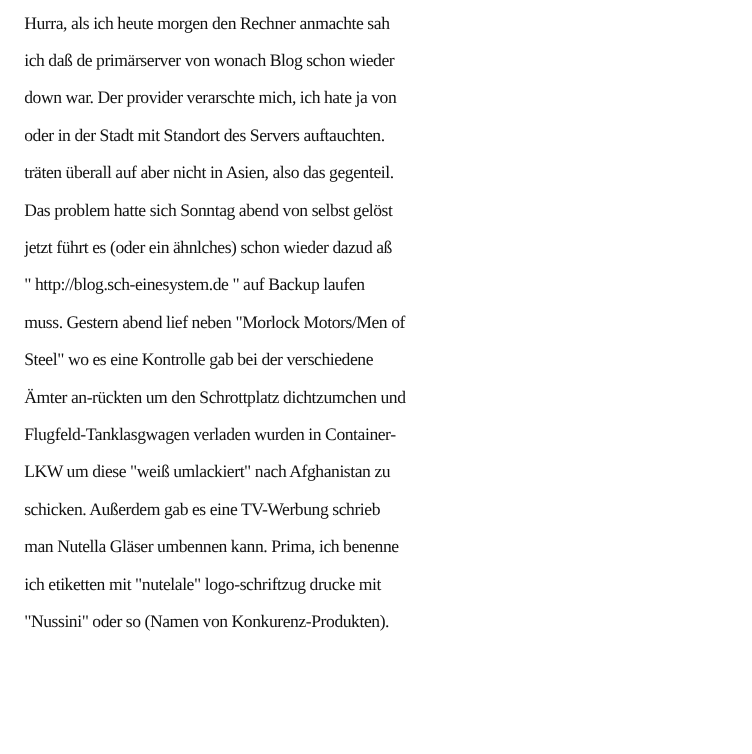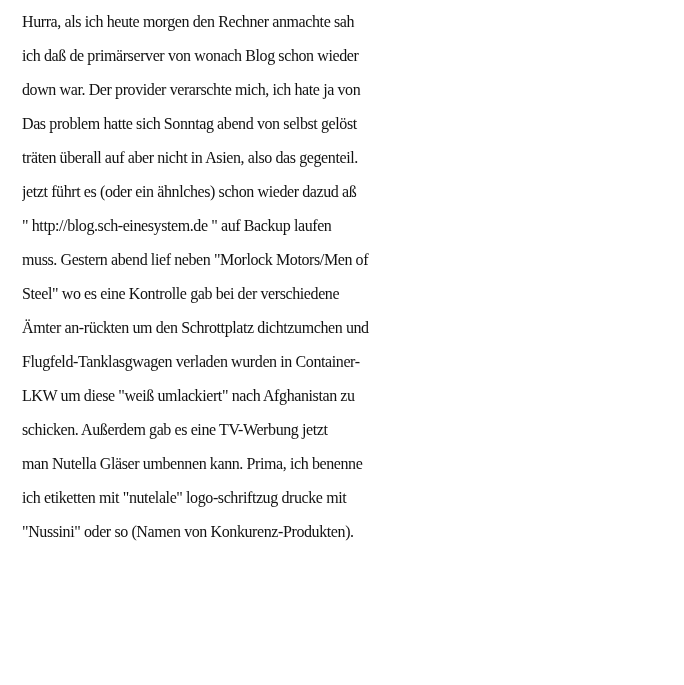--- a/index.html
+++ b/index.html
@@ -32,27 +32,28 @@
   }
 </style>
 </head>
 <body>
 
 <div class="page">
   <div class="text-block">
     <div class="text-line">Hurra, als ich heute morgen den Rechner anmachte sah</div>
     <div class="text-line">ich daß de primärserver von wonach Blog schon wieder</div>
     <div class="text-line">down war. Der provider verarschte mich, ich hate ja von</div>
+    <div class="text-line">oder in der Stadt mit Standort des Servers auftauchten.</div>
+    <div class="text-line">träten überall auf aber nicht in Asien, also das gegenteil.</div>
     <div class="text-line">Das problem hatte sich Sonntag abend von selbst gelöst</div>
-    <div class="text-line">träten überall auf aber nicht in Asien, also das gegenteil.</div>
     <div class="text-line">jetzt führt es (oder ein ähnlches) schon wieder dazud aß</div>
     <div class="text-line">" http://blog.sch-einesystem.de " auf Backup laufen</div>
     <div class="text-line">muss. Gestern abend lief neben "Morlock Motors/Men of</div>
     <div class="text-line">Steel" wo es eine Kontrolle gab bei der verschiedene</div>
     <div class="text-line">Ämter an-rückten um den Schrottplatz dichtzumchen und</div>
     <div class="text-line">Flugfeld-Tanklasgwagen verladen wurden in Container-</div>
     <div class="text-line">LKW um diese "weiß umlackiert" nach Afghanistan zu</div>
-    <div class="text-line">schicken. Außerdem gab es eine TV-Werbung jetzt</div>
+    <div class="text-line">schicken. Außerdem gab es eine TV-Werbung schrieb</div>
     <div class="text-line">man Nutella Gläser umbennen kann. Prima, ich benenne</div>
     <div class="text-line">ich etiketten mit "nutelale" logo-schriftzug drucke mit</div>
     <div class="text-line">"Nussini" oder so (Namen von Konkurenz-Produkten).</div>
   </div>
 </div>
 
 </body></html>

